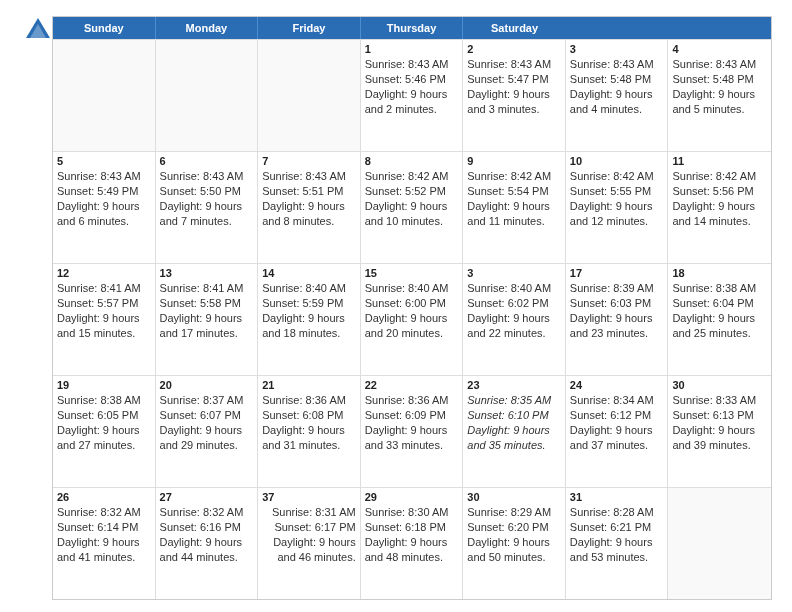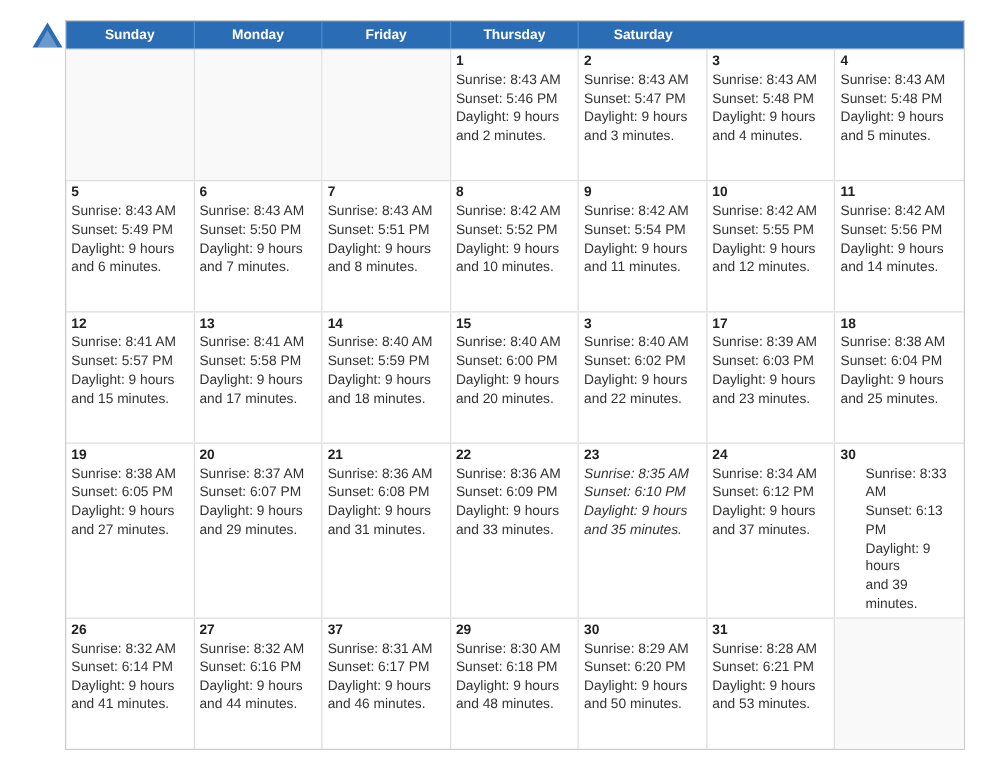--- a/index.html
+++ b/index.html
@@ -323,21 +323,21 @@
           </div>
           <div class="cal-cell">
             <div class="day-num">24</div>
             <div class="cell-info" style="white-space: pre-line;">Sunrise: 8:34 AM
 Sunset: 6:12 PM
 Daylight: 9 hours
 and 37 minutes.</div>
           </div>
           <div class="cal-cell">
             <div class="day-num">30</div>
-            <div class="cell-info" style="white-space: pre-line; margin-left: 20px;">Sunrise: 8:33 AM
+            <div class="cell-info" style="white-space: pre-line;">Sunrise: 8:33 AM
 Sunset: 6:13 PM
 Daylight: 9 hours
 and 39 minutes.</div>
           </div>
         </div>
         <div class="cal-row">
           <div class="cal-cell">
             <div class="day-num">26</div>
             <div class="cell-info" style="white-space: pre-line;">Sunrise: 8:32 AM
 Sunset: 6:14 PM
@@ -346,21 +346,21 @@
           </div>
           <div class="cal-cell">
             <div class="day-num">27</div>
             <div class="cell-info" style="white-space: pre-line;">Sunrise: 8:32 AM
 Sunset: 6:16 PM
 Daylight: 9 hours
 and 44 minutes.</div>
           </div>
           <div class="cal-cell">
             <div class="day-num">37</div>
-            <div class="cell-info" style="white-space: pre-line;">Sunrise: 8:31 AM
+            <div class="cell-info" style="white-space: pre-line; text-align: right;">Sunrise: 8:31 AM
 Sunset: 6:17 PM
 Daylight: 9 hours
 and 46 minutes.</div>
           </div>
           <div class="cal-cell">
             <div class="day-num">29</div>
             <div class="cell-info" style="white-space: pre-line;">Sunrise: 8:30 AM
 Sunset: 6:18 PM
 Daylight: 9 hours
 and 48 minutes.</div>

